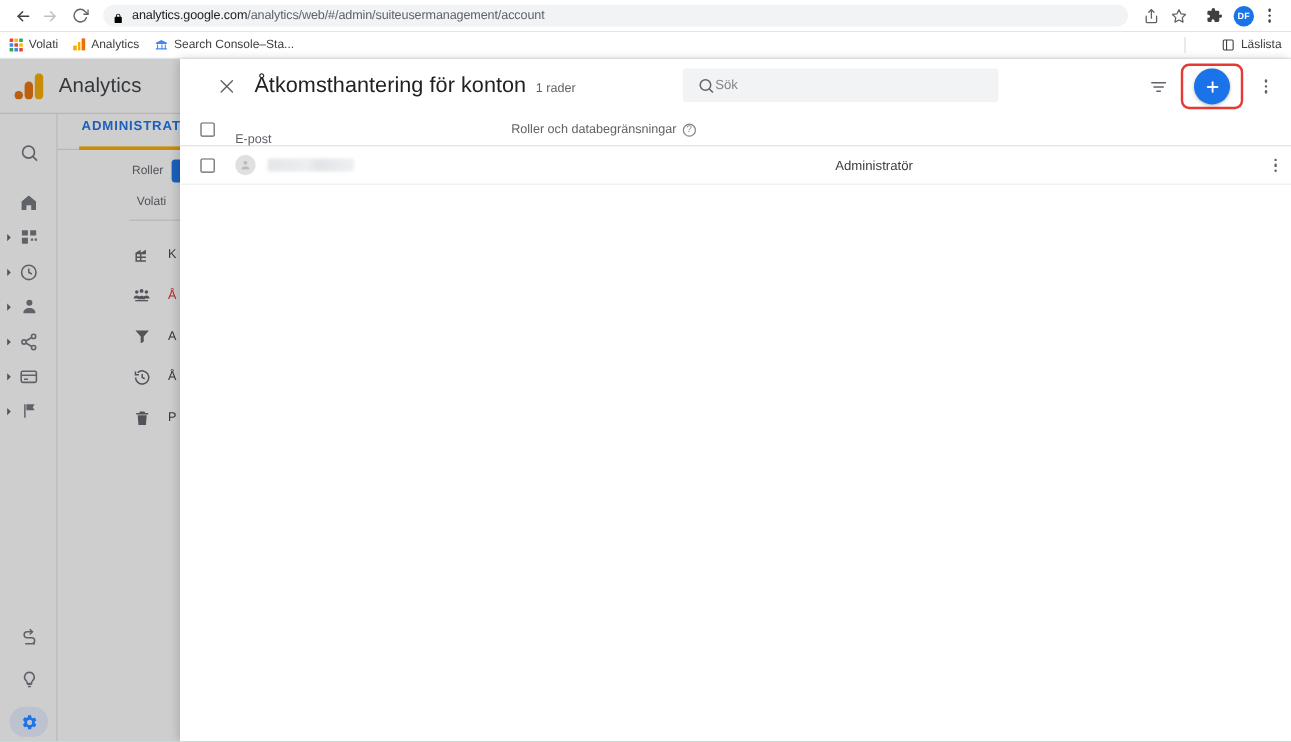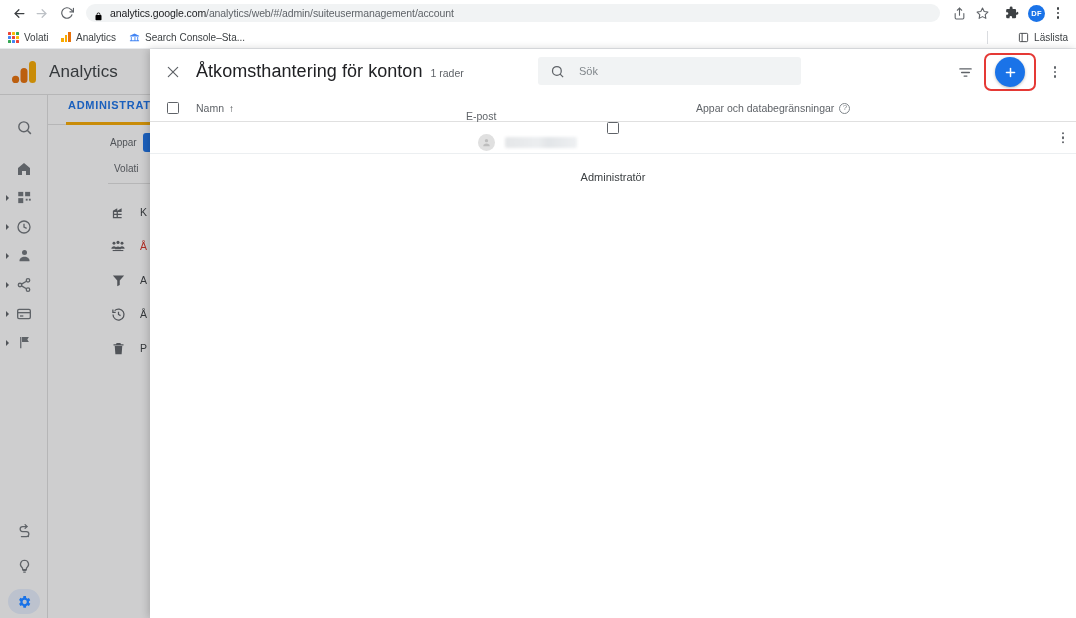--- a/index.html
+++ b/index.html
@@ -130,35 +130,35 @@
   .am-item .am-ico { width:20px; display:flex; justify-content:center; color:#5f6368; flex:none; }
   .am-item.hl { color:#d93025; }
 
   
   .scrim {
     position:absolute; left:0; top:0; width:1076px; height:569px;
     background:rgba(32,33,36,0.22);
   }
   .modal {
     position:absolute; left:150px; top:0; width:926px; height:569px;
-    background:#ffffff; box-shadow:-2px 0 8px rgba(0,0,0,0.18);
+    background:#ffffff; box-shadow:-2px 0 8px rgba(0,0,0,0.18);padding-left:16px;
   }
   .modal-header {
     position:relative; height:46px; display:flex; align-items:center;
     border-bottom:1px solid transparent;
   }
   .close-x { width:46px; height:46px; display:flex; align-items:center; justify-content:center;
              color:#5f6368; flex:none; }
   .modal-title-wrap { display:flex; align-items:baseline; gap:8px; }
   .modal-title { font-size:18px; color:#202124; letter-spacing:0.05px; }
   .modal-sub { font-size:10.5px; color:#5f6368; }
   .modal-search {
-    position:absolute; left:388px; top:8px; width:263px; height:28px;
+    position:absolute; left:403px; top:8px; width:263px; height:28px;
     background:#f1f3f4; border-radius:3px; display:flex; align-items:center;
-    padding:0 12px; gap:14px;
+    padding:0 12px; 
   }
   .modal-search .si { color:#5f6368; flex:none; display:flex; }
   .modal-search input {
     border:none; outline:none; background:transparent; font-size:11px;
     color:#3c4043; width:100%; font-family:"Liberation Sans", sans-serif;
   }
   .modal-search input::placeholder { color:#80868b; }
   .hdr-actions {
     position:absolute; right:6px; top:0; height:46px; display:flex; align-items:center;
   }
@@ -178,21 +178,21 @@
   }
 
   
   .tbl { position:absolute; left:0; top:46px; width:926px; }
   .tbl-head {
     position:relative; height:27px; border-bottom:1px solid #e0e0e0;
     display:flex; align-items:center;
   }
   .tbl-row {
     position:relative; height:32px; border-bottom:1px solid #eceff1;
-    display:flex; align-items:center;flex-direction:column;
+    display:flex; align-items:center;
   }
   .cb-cell { width:46px; display:flex; justify-content:center; align-items:center; flex:none; }
   .cbox {
     width:12px; height:12px; border:1.5px solid #5f6368; border-radius:1.5px; background:#fff;
   }
   .c-name { width:270px; display:flex; align-items:center; gap:10px; flex:none; }
   .c-email { width:230px; flex:none;margin-top:16px; }
   .c-roles { flex:1; }
   .th {
     font-size:10.5px; color:#5f6368; display:flex; align-items:center; gap:5px;
@@ -451,21 +451,21 @@
       </div>
       <div style="height:10px"></div>
 
     </div>
 
     <div class="ga-content">
       <div class="admin-tabbar">
         <span class="admin-tab">ADMINISTRATÖ</span>
         <span class="admin-tab-underline"></span>
       </div>
-      <span class="col-label-konto">Appar</span>
+      <span class="col-label-konto">Roller</span>
       <span class="konto-btn"></span>
       <span class="konto-name">Volati</span>
       <span class="konto-rule"></span>
 
       <div class="admin-menu">
         <div class="am-item">
           <span class="am-ico">
             <svg width="15" height="15" viewBox="0 0 24 24" fill="currentColor">
                 <path d="M3 21V9l7-4v4l7-4v16H3zm2-2h4v-3H5v3zm0-5h4v-3H5v3zm6 5h6v-3h-6v3zm0-5h6v-3h-6v3z"></path>
               </svg>
@@ -564,34 +564,28 @@
               </span>
           </div>
         </div>
       </div>
 
       <div class="tbl">
         <div class="tbl-head">
           <div class="cb-cell">
             <span class="cbox"></span>
           </div>
-          <div class="c-name">
-            <span class="th">
-              <span>Namn</span>
-              <span class="sort-arrow">↑</span>
-            </span>
-          </div>
           <div class="c-email">
             <span class="th">
                 <span>E-post</span>
               </span>
           </div>
           <div class="c-roles">
             <span class="th">
-              <span>Appar och databegränsningar</span>
+              <span>Roller och databegränsningar</span>
               <span class="help-circle">?</span>
             </span>
           </div>
         </div>
 
         <div class="tbl-row">
           <div class="cb-cell">
             <span class="cbox"></span>
           </div>
           <div class="c-name">

